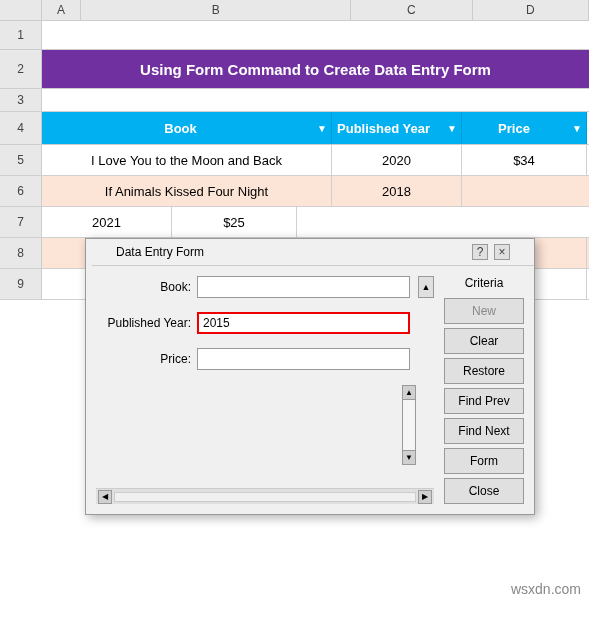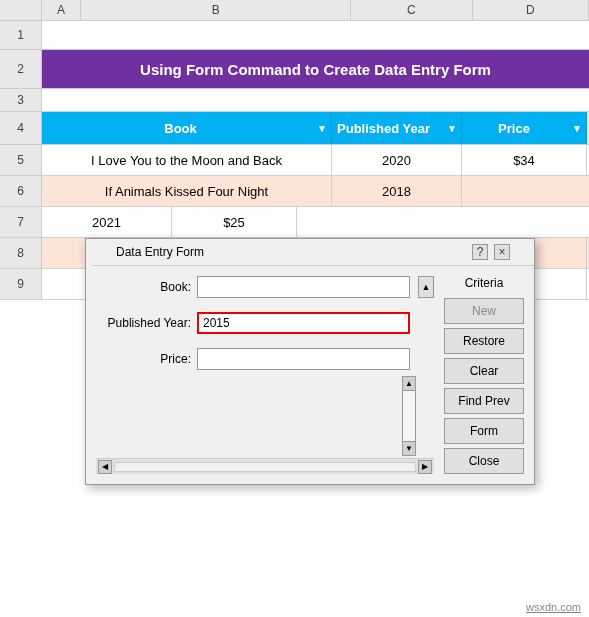--- a/index.html
+++ b/index.html
@@ -327,25 +327,24 @@
     .h-scroll-track {
       flex: 1;
       height: 10px;
       background: #f0f0f0;
       border: 1px solid #ccc;
       margin: 0 2px;
     }
 
     .watermark {
       position: absolute;
-      bottom: 4px;
+      bottom: 20px;
       right: 8px;
-      font-size: 11px;
+      font-size: 14px;
       color: #888;
-      text-decoration: underline;
     }
   </style>
 </head>
 <body>
 
 <div class="spreadsheet">
 
   <div class="col-headers">
     <div class="row-num-header"></div>
     <div class="col-header col-a">A</div>
@@ -476,23 +475,24 @@
       <div class="dialog-bottom-scrollbar">
         <div class="h-scroll-btn">◀</div>
         <div class="h-scroll-track"></div>
         <div class="h-scroll-btn">▶</div>
       </div>
     </div>
 
     <div class="dialog-right">
       <div class="criteria-label">Criteria</div>
       <button class="dialog-btn disabled">New</button>
+      <button class="dialog-btn">Clear</button>
       <button class="dialog-btn">Restore</button>
-      <button class="dialog-btn">Clear</button>
       <button class="dialog-btn">Find Prev</button>
+      <button class="dialog-btn">Find Next</button>
       <button class="dialog-btn">Form</button>
       <button class="dialog-btn">Close</button>
     </div>
 
   </div>
 </div>
 
 <div class="watermark">wsxdn.com</div>
 
 </body></html>

